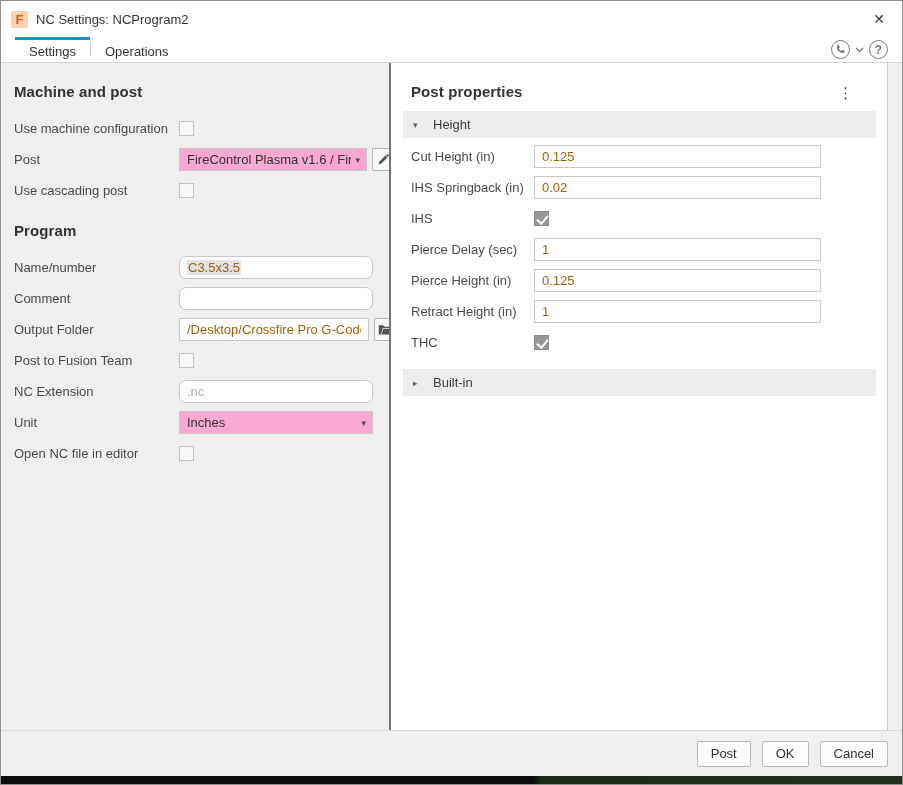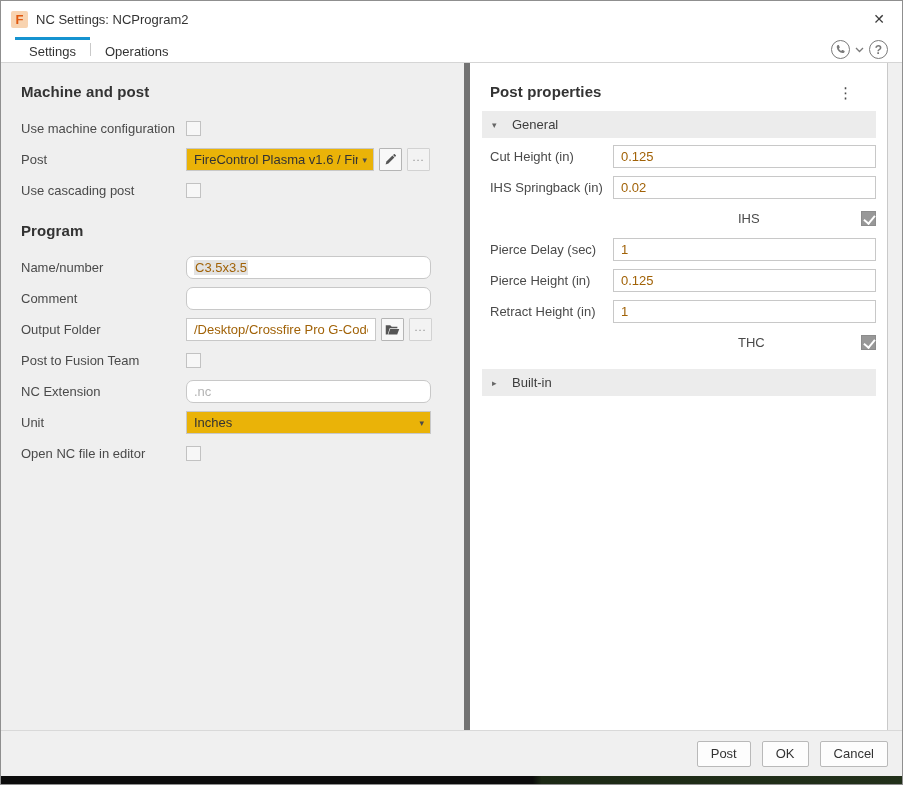--- a/index.html
+++ b/index.html
@@ -69,24 +69,24 @@
     border: 1.4px solid #7a7a7a; border-radius: 50%;
     display: flex; align-items: center; justify-content: center;
     color: #7a7a7a; font-size: 12px; font-weight: bold;
   }
   .help-circle { font-size: 12px; }
 
   
   .content { flex: 1; display: flex; min-height: 0; }
 
   .left-panel {
-    width: 469px; flex: none;
+    width: 390px; flex: none;
     background: #efefef;
-    border-right: 6px solid #737373;
-    padding: 12px 16px 0 20px;
+    border-right: 2px solid #737373;
+    padding: 12px 16px 0 13px;
     overflow: hidden;
   }
   .right-panel {
     flex: 1;
     background: #fff;
     border-right: 1px solid #c9c9c9;
     padding: 13px 11px 0 20px;
     overflow: hidden;
   }
   .scroll-gutter {
@@ -134,21 +134,21 @@
   }
   input.textbox { display: inline-block; line-height: 21px; }
   input.textbox::placeholder { color: #b3b3b3; }
   .w-full { width: 245px; border-radius: 7px; }
   .w-short { width: 190px; }
   .sel-text { background: #e3e3e3; padding: 0 1px; }
 
   .combo {
     width: 188px; height: 23px;
     border: 1px solid #c8c8c8;
-    background: #eab308;
+    background: #f9a8d4;
     display: flex; align-items: center;
     padding: 0 6px 0 7px;
     font-size: 13px; color: #333;
   }
   .combo.wide { width: 245px; }
   .combo .combo-text {
     flex: 1; overflow: hidden; white-space: nowrap;
   }
   .combo .arrow { flex: none; font-size: 9px; color: #4a4a4a; margin-left: 4px; }
 
@@ -182,21 +182,21 @@
   .sec-bar {
     height: 27px;
     background: #ececec;
     display: flex; align-items: center;
     margin-left: -8px;
     padding: 0 10px;
     font-size: 13px; color: #3d3d3d;
   }
   .sec-bar .tri { font-size: 9px; color: #666; width: 20px; }
   .sec-bar.builtin { margin-top: 11px; }
-  .prow { display: flex; align-items: center; height: 31px; justify-content: flex-end; }
+  .prow { display: flex; align-items: center; height: 31px; }
   .prow .lbl { width: 123px; flex: none; font-size: 13px; color: #4a4a4a; }
   .p-input { width: 287px; }
   .general-rows { margin-top: 3px; }
 
   
   .footer {
     height: 46px; flex: none;
     background: #f0f0f0;
     border-top: 1px solid #d9d9d9;
     display: flex; align-items: center; justify-content: flex-end;
@@ -332,21 +332,21 @@
 
     <div class="right-panel">
 
       <div class="pp-header">
         <div class="section-title">Post properties</div>
         <div class="kebab">⋮</div>
       </div>
 
       <div class="sec-bar">
         <span class="tri">▾</span>
-        <span>General</span>
+        <span>Height</span>
       </div>
 
       <div class="general-rows">
 
         <div class="prow">
           <div class="lbl">Cut Height (in)</div>
           <input class="textbox p-input" value="0.125" style="">
         </div>
 
         <div class="prow">

